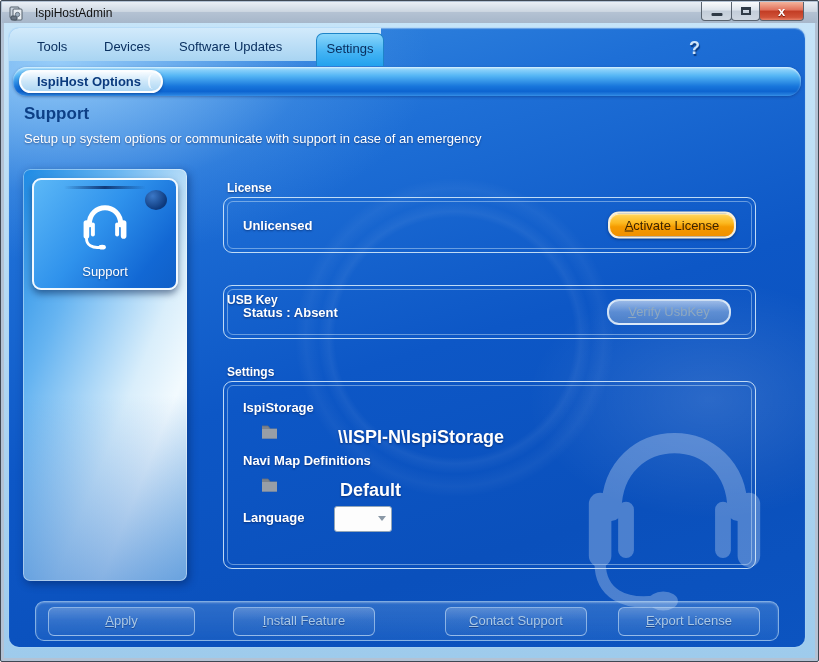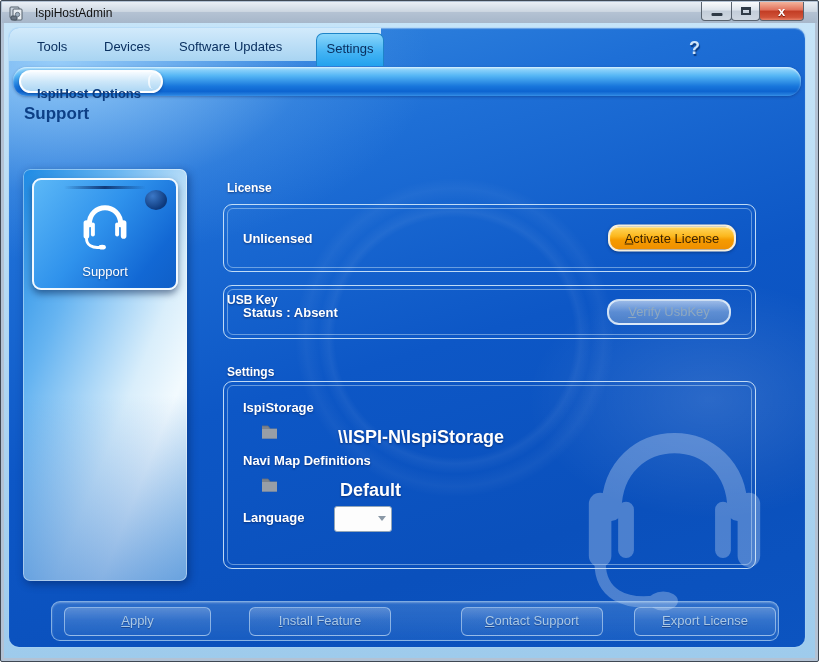--- a/index.html
+++ b/index.html
@@ -51,21 +51,21 @@
   .tab-light-strip { position:absolute; left:0; top:0; width:372px; height:33px;
       background:linear-gradient(#d2eafb, #a8d4f2); border-top-left-radius:10px; }
   .help { position:absolute; left:680px; top:10px; font-size:18px; font-weight:bold;
       color:#cfe4f8; text-shadow:1px 2px 1px #0a3a80; cursor:pointer; }
 
   
   .options-bar { position:absolute; left:4px; right:4px; top:39px; height:29px;
       border-radius:14px;
       background:linear-gradient(180deg, #a3ddfd 0%, #55b6f5 30%, #1877dc 66%, #0d64d0 84%, #2f8ae4 100%);
       box-shadow:inset 0 1px 2px rgba(255,255,255,.65), 0 1px 3px rgba(0,30,90,.35); }
-  .crumb { position:absolute; left:6px; top:3px; height:23px; padding:12px 20px 0 16px;
+  .crumb { position:absolute; left:6px; top:3px; height:23px; padding:0 20px 0 16px;
       border-radius:12px; border:2px solid rgba(255,255,255,.95);
       background:linear-gradient(#f6fbff, #cde7f9 50%, #aed7f4);
       color:#0b3b7e; font-size:13px; font-weight:bold; line-height:19px;
       box-shadow:0 1px 3px rgba(0,30,90,.4); cursor:pointer; }
   .crumb::after { content:""; position:absolute; right:3px; top:2px; width:8px; height:15px;
       border-left:2px solid rgba(255,255,255,.9); border-radius:50% / 40%; opacity:.8; }
 
   .page-title { position:absolute; left:15px; top:76px; font-size:17px; font-weight:bold;
       color:#0d3f86; }
   .page-subtitle { position:absolute; left:15px; top:103px; font-size:13px; color:#fff;
@@ -127,21 +127,21 @@
       border-top:5px solid #8a98a6; }
   .combo-val { position:absolute; left:6px; top:5px; font-size:12px; color:#333; }
 
   .watermark { position:absolute; left:548px; top:352px; width:235px; height:248px;
       color:#e2eefb; opacity:.3; pointer-events:none; }
 
   
   .footer-bar { position:absolute; left:26px; right:26px; top:573px; height:40px;
       border-radius:9px; border:1px solid rgba(212,236,252,.55);
       background:linear-gradient(rgba(170,212,245,.22), rgba(120,180,235,.12));
-      box-shadow:inset 0 1px 2px rgba(255,255,255,.3);margin-left:16px; }
+      box-shadow:inset 0 1px 2px rgba(255,255,255,.3); }
   .fbtn { position:absolute; top:5px; height:29px; border-radius:6px;
       border:1px solid rgba(215,235,252,.55);
       background:linear-gradient(180deg, rgba(255,255,255,.22), rgba(190,220,245,.10) 45%, rgba(90,140,200,.10));
       color:#a9c8e6; font-size:13px; text-align:center; line-height:26px;
       text-shadow:0 1px 1px rgba(0,10,50,.35); cursor:pointer; }
 </style>
 </head>
 <body>
 
 <div class="stage">
@@ -176,40 +176,41 @@
         <span class="tab" style="left:95px; top:11px;">Devices</span>
         <span class="tab" style="left:170px; top:11px;">Software Updates</span>
         <div class="tab-settings">Settings</div>
         <span class="help">?</span>
 
         <div class="options-bar">
           <div class="crumb">IspiHost Options</div>
         </div>
 
         <div class="page-title">Support</div>
+        <div class="page-subtitle">Setup up system options or communicate with support in case of an emergency</div>
 
         <div class="sidebar">
           <div class="tile">
             <span class="tile-line"></span>
             <span class="tile-orb"></span>
             <svg class="tile-ico" viewBox="0 0 100 110">
               <path d="M22 58 C22 18 78 18 78 58" fill="none" stroke="currentColor" stroke-width="9" stroke-linecap="round"></path>
               <rect x="12" y="50" width="10" height="33" rx="5" fill="currentColor"></rect>
               <rect x="25" y="54" width="7" height="25" rx="3.5" fill="currentColor"></rect>
               <rect x="78" y="50" width="10" height="33" rx="5" fill="currentColor"></rect>
               <rect x="68" y="54" width="7" height="25" rx="3.5" fill="currentColor"></rect>
               <path d="M17 81 C17 95 28 100 42 98" fill="none" stroke="currentColor" stroke-width="5" stroke-linecap="round"></path>
               <ellipse cx="45" cy="98" rx="6.5" ry="4.2" fill="currentColor"></ellipse>
             </svg>
             <div class="tile-label">Support</div>
           </div>
         </div>
 
         <div class="sec-label" style="left:218px; top:153px;">License</div>
-        <div class="gbox" style="top:169px; height:68px;margin-top:7px;">
+        <div class="gbox" style="top:169px; height:56px;">
           <div class="gbox-in">
             <span class="status-text">Unlicensed</span>
             <div class="btn-activate">
               <span class="btn-label">Activate License</span>
             </div>
           </div>
         </div>
 
         <div class="sec-label" style="left:218px; top:241px;margin-top:24px;">USB Key</div>
         <div class="gbox" style="top:257px; height:54px;">

